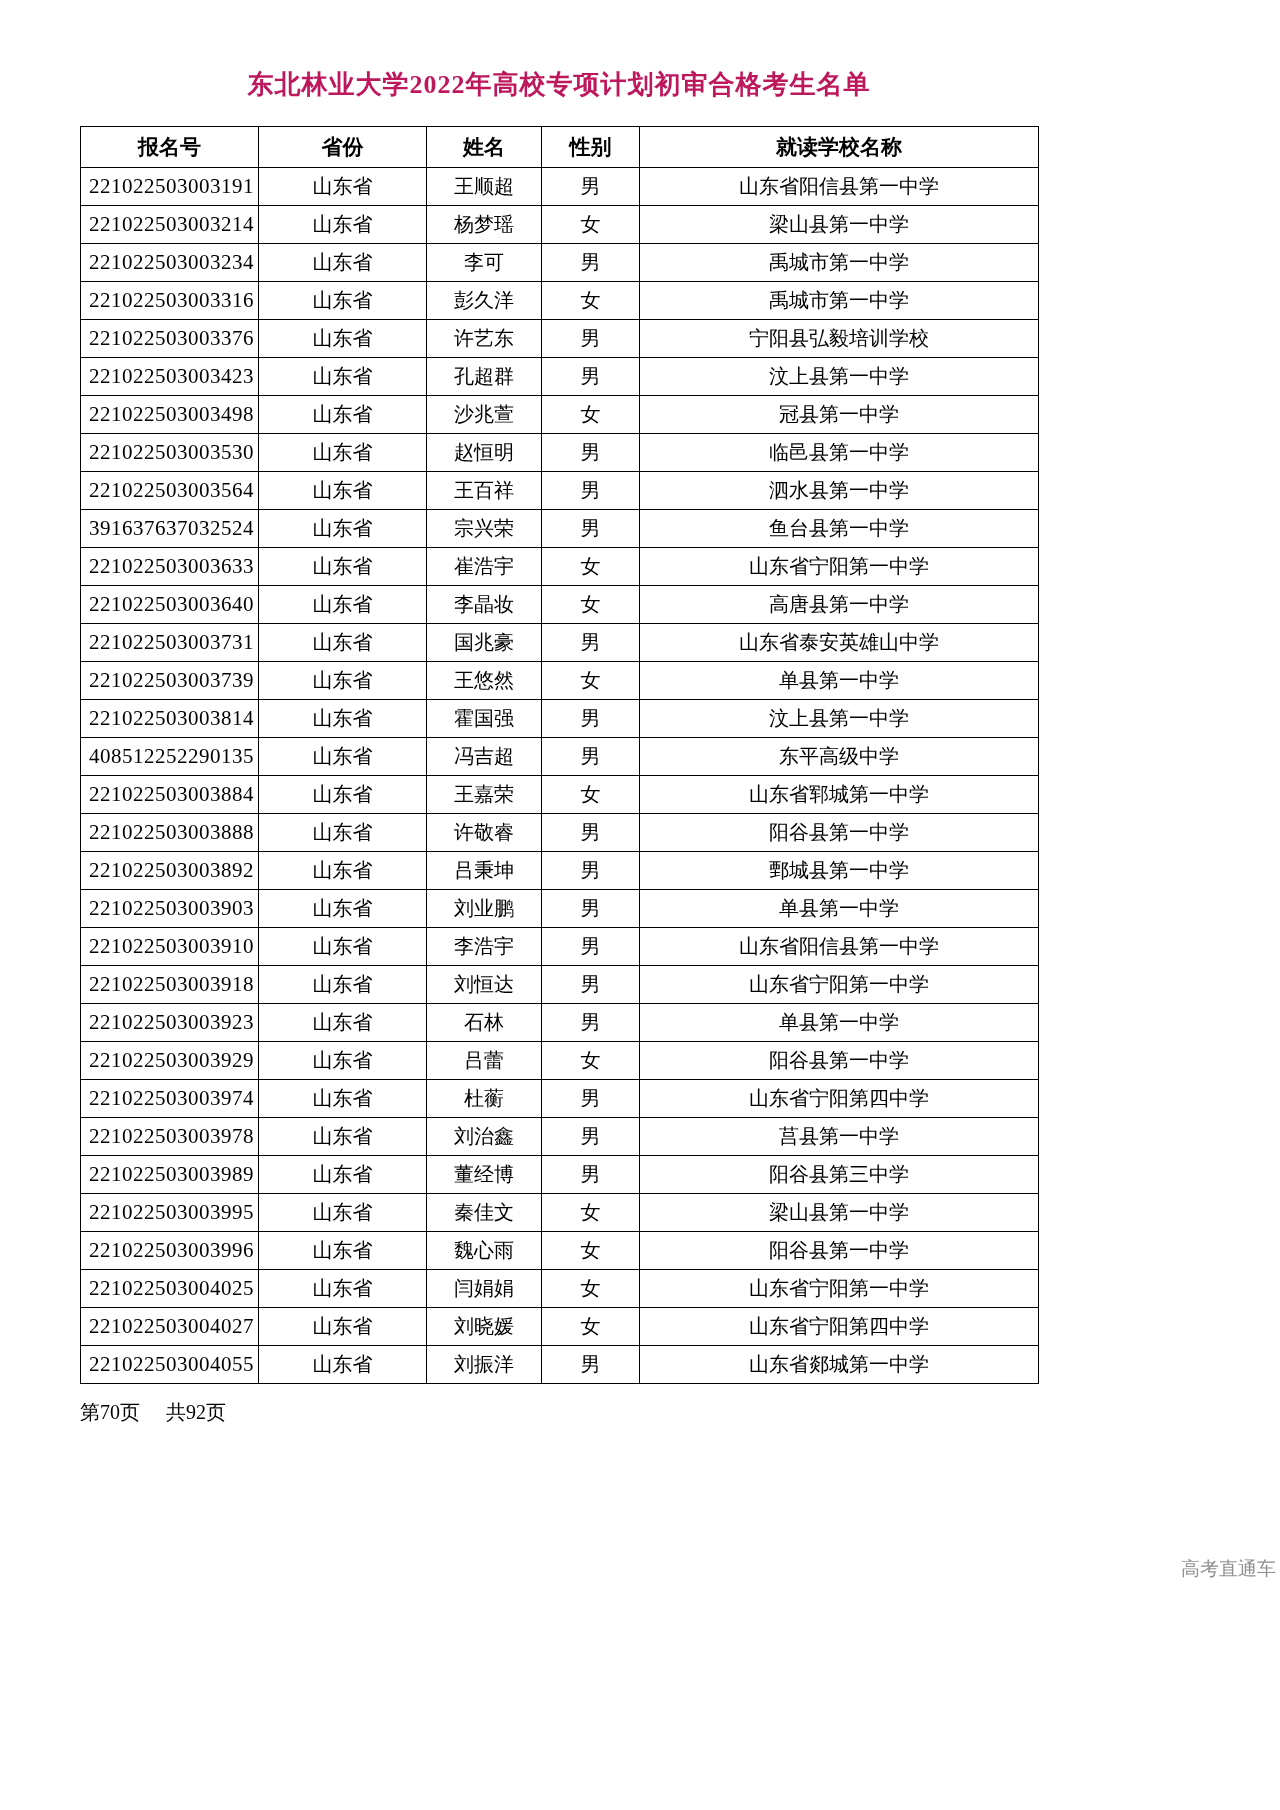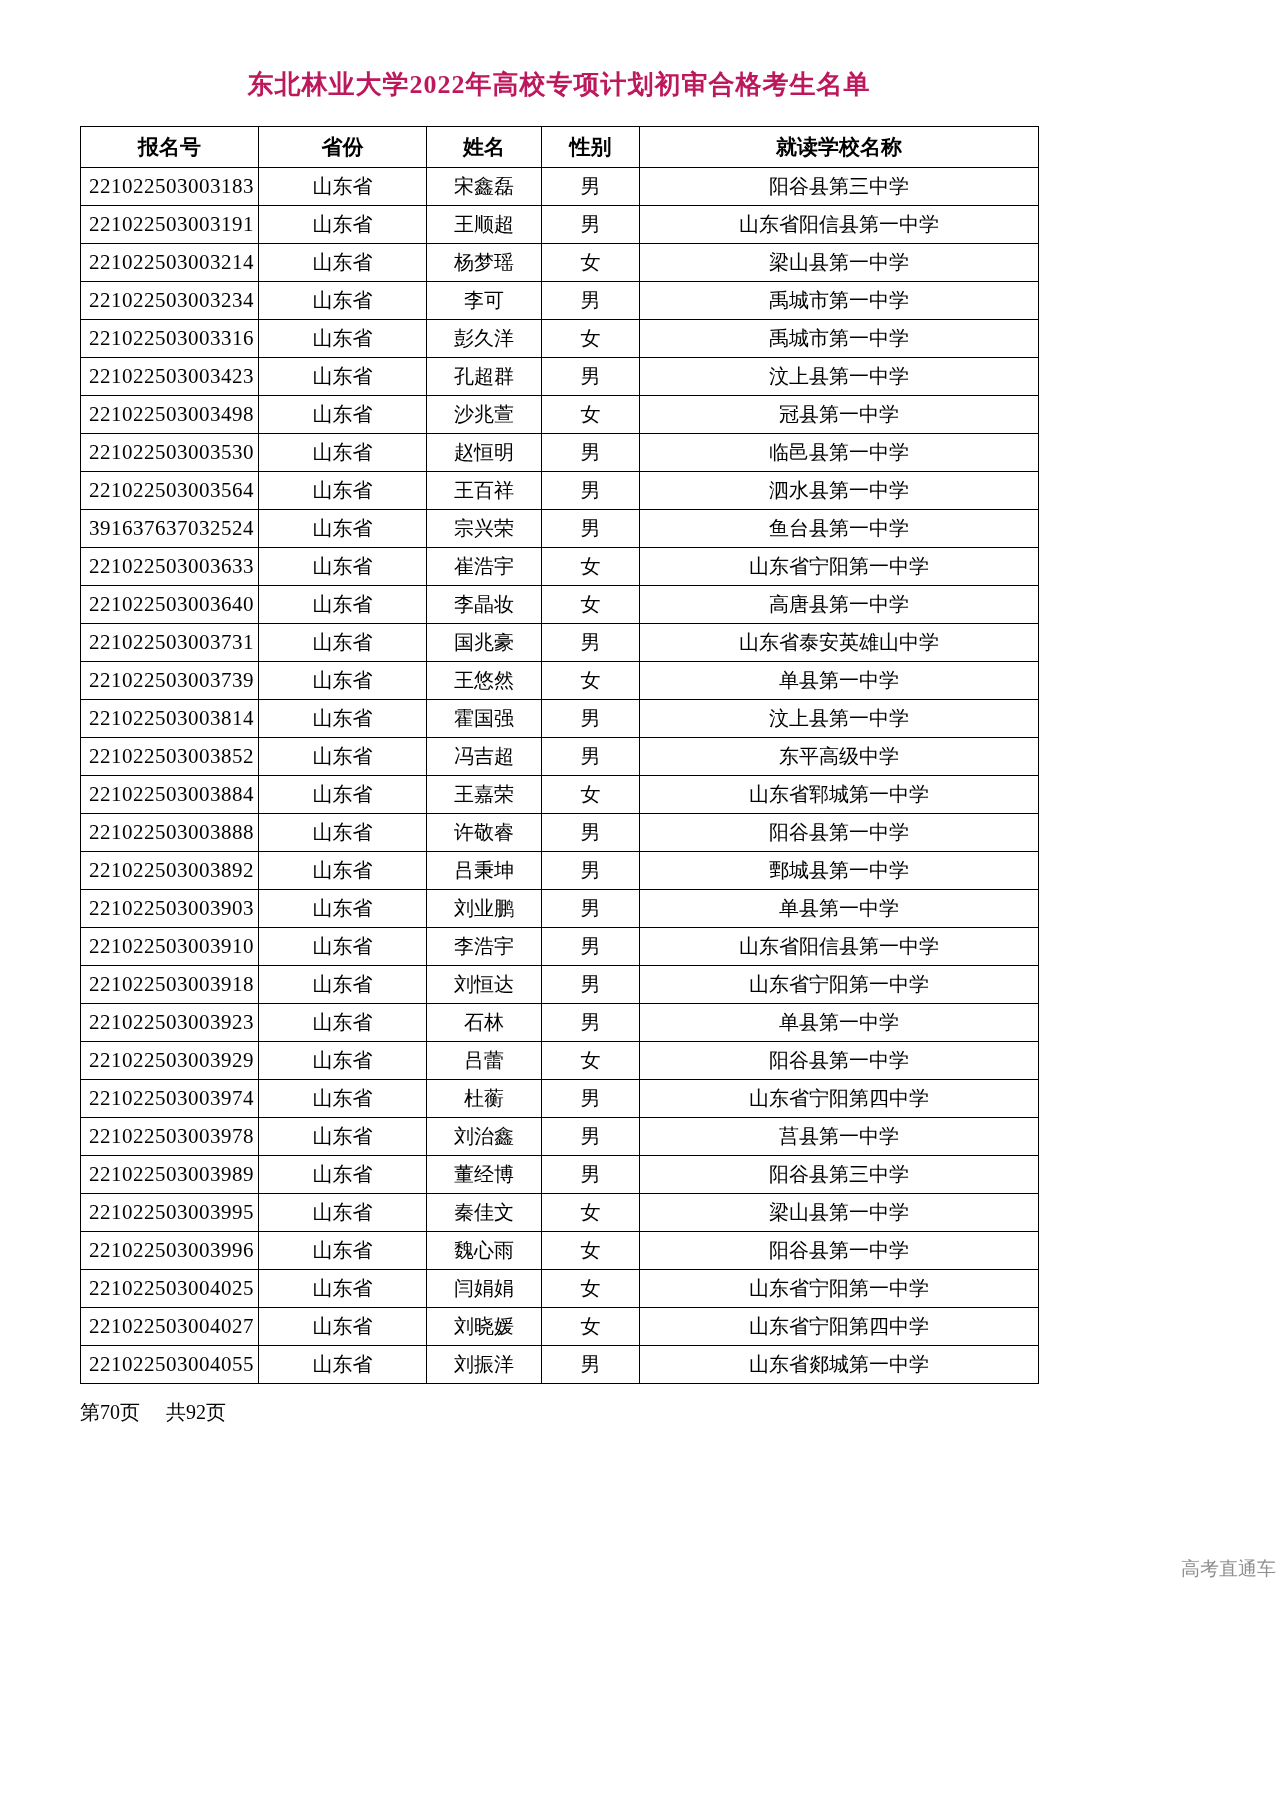--- a/index.html
+++ b/index.html
@@ -87,27 +87,20 @@
       <tr>
         <th>报名号</th>
         <th>省份</th>
         <th>姓名</th>
         <th>性别</th>
         <th>就读学校名称</th>
       </tr>
     </thead>
     <tbody>
         <tr>
-          <td class="reg">221022503003183</td>
-          <td>山东省</td>
-          <td>宋鑫磊</td>
-          <td>男</td>
-          <td>阳谷县第三中学</td>
-        </tr>
-        <tr>
           <td class="reg">221022503003191</td>
           <td>山东省</td>
           <td>王顺超</td>
           <td>男</td>
           <td>山东省阳信县第一中学</td>
         </tr>
         <tr>
           <td class="reg">221022503003214</td>
           <td>山东省</td>
           <td>杨梦瑶</td>
@@ -122,20 +115,27 @@
           <td>禹城市第一中学</td>
         </tr>
         <tr>
           <td class="reg">221022503003316</td>
           <td>山东省</td>
           <td>彭久洋</td>
           <td>女</td>
           <td>禹城市第一中学</td>
         </tr>
         <tr>
+          <td class="reg">221022503003376</td>
+          <td>山东省</td>
+          <td>许艺东</td>
+          <td>男</td>
+          <td>宁阳县弘毅培训学校</td>
+        </tr>
+        <tr>
           <td class="reg">221022503003423</td>
           <td>山东省</td>
           <td>孔超群</td>
           <td>男</td>
           <td>汶上县第一中学</td>
         </tr>
         <tr>
           <td class="reg">221022503003498</td>
           <td>山东省</td>
           <td>沙兆萱</td>
@@ -192,21 +192,21 @@
           <td>单县第一中学</td>
         </tr>
         <tr>
           <td class="reg">221022503003814</td>
           <td>山东省</td>
           <td>霍国强</td>
           <td>男</td>
           <td>汶上县第一中学</td>
         </tr>
         <tr>
-          <td class="reg">221022503003852</td>
+          <td class="reg">408512252290135</td>
           <td>山东省</td>
           <td>冯吉超</td>
           <td>男</td>
           <td>东平高级中学</td>
         </tr>
         <tr>
           <td class="reg">221022503003884</td>
           <td>山东省</td>
           <td>王嘉荣</td>
           <td>女</td>

